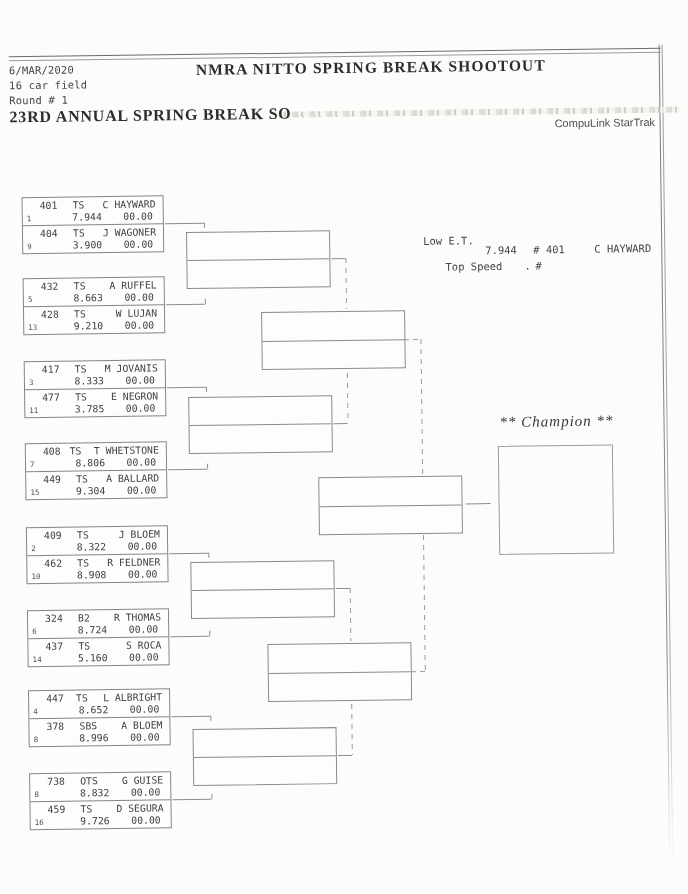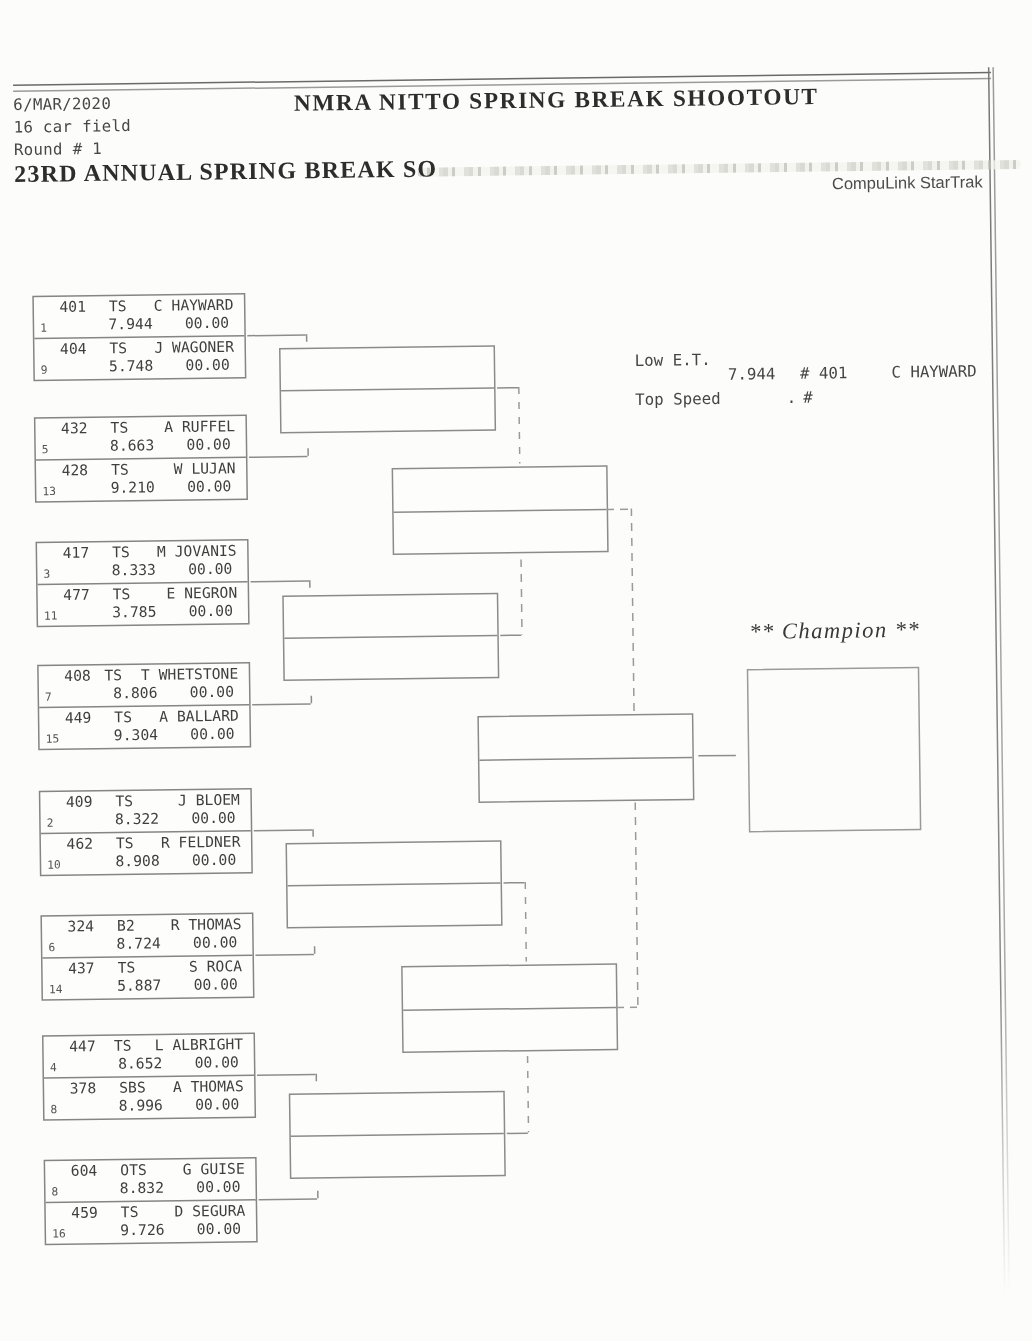--- a/index.html
+++ b/index.html
@@ -83,21 +83,21 @@
   <div class="hdr-small" style="top:90px">Round # 1</div>
   <div class="title">NMRA NITTO SPRING BREAK SHOOTOUT</div>
   <div class="subtitle">23RD ANNUAL SPRING BREAK SO</div>
   <div class="brand">CompuLink StarTrak</div>
 
   <div class="stats">
     <span style="left:426px; top:236px">Low  E.T.</span>
     <span style="left:488px; top:246px">7.944</span>
     <span style="left:536px; top:246px">#  401</span>
     <span style="left:597px; top:246px">C HAYWARD</span>
-    <span style="left:426px; top:262px">Top Speed</span>
+    <span style="left:448px; top:262px">Top Speed</span>
     <span style="left:527px; top:262px">.</span>
     <span style="left:538px; top:262px">#</span>
   </div>
 
   <div class="match" style="left:25px; top:193px">
     <div class="entry">
       <div class="l1">
             <span class="car">401</span>
             <span class="cls">TS</span>
             <span class="drv">C HAYWARD</span>
@@ -109,21 +109,21 @@
           </div>
     </div>
     <div class="entry btm">
       <div class="l1">
             <span class="car">404</span>
             <span class="cls">TS</span>
             <span class="drv">J WAGONER</span>
           </div>
       <div class="l2">
             <span class="seed">9</span>
-            <span class="et">5.748</span>
+            <span class="et">3.900</span>
             <span class="spd">00.00</span>
           </div>
     </div>
   </div>
 
   <div class="match" style="left:25px; top:274px">
     <div class="entry">
       <div class="l1">
             <span class="car">432</span>
             <span class="cls">TS</span>
@@ -244,21 +244,21 @@
           </div>
     </div>
     <div class="entry btm">
       <div class="l1">
             <span class="car">437</span>
             <span class="cls">TS</span>
             <span class="drv">S ROCA</span>
           </div>
       <div class="l2">
             <span class="seed">14</span>
-            <span class="et">5.887</span>
+            <span class="et">5.160</span>
             <span class="spd">00.00</span>
           </div>
     </div>
   </div>
 
   <div class="match" style="left:25px; top:686px">
     <div class="entry">
       <div class="l1">
             <span class="car">447</span>
             <span class="cls">TS</span>
@@ -267,34 +267,34 @@
       <div class="l2">
             <span class="seed">4</span>
             <span class="et">8.652</span>
             <span class="spd">00.00</span>
           </div>
     </div>
     <div class="entry btm">
       <div class="l1">
             <span class="car">378</span>
             <span class="cls">SBS</span>
-            <span class="drv">A THOMAS</span>
+            <span class="drv">A BLOEM</span>
           </div>
       <div class="l2">
             <span class="seed">8</span>
             <span class="et">8.996</span>
             <span class="spd">00.00</span>
           </div>
     </div>
   </div>
 
   <div class="match" style="left:25px; top:769px">
     <div class="entry">
       <div class="l1">
-            <span class="car">604</span>
+            <span class="car">738</span>
             <span class="cls">OTS</span>
             <span class="drv">G GUISE</span>
           </div>
       <div class="l2">
             <span class="seed">8</span>
             <span class="et">8.832</span>
             <span class="spd">00.00</span>
           </div>
     </div>
     <div class="entry btm">

